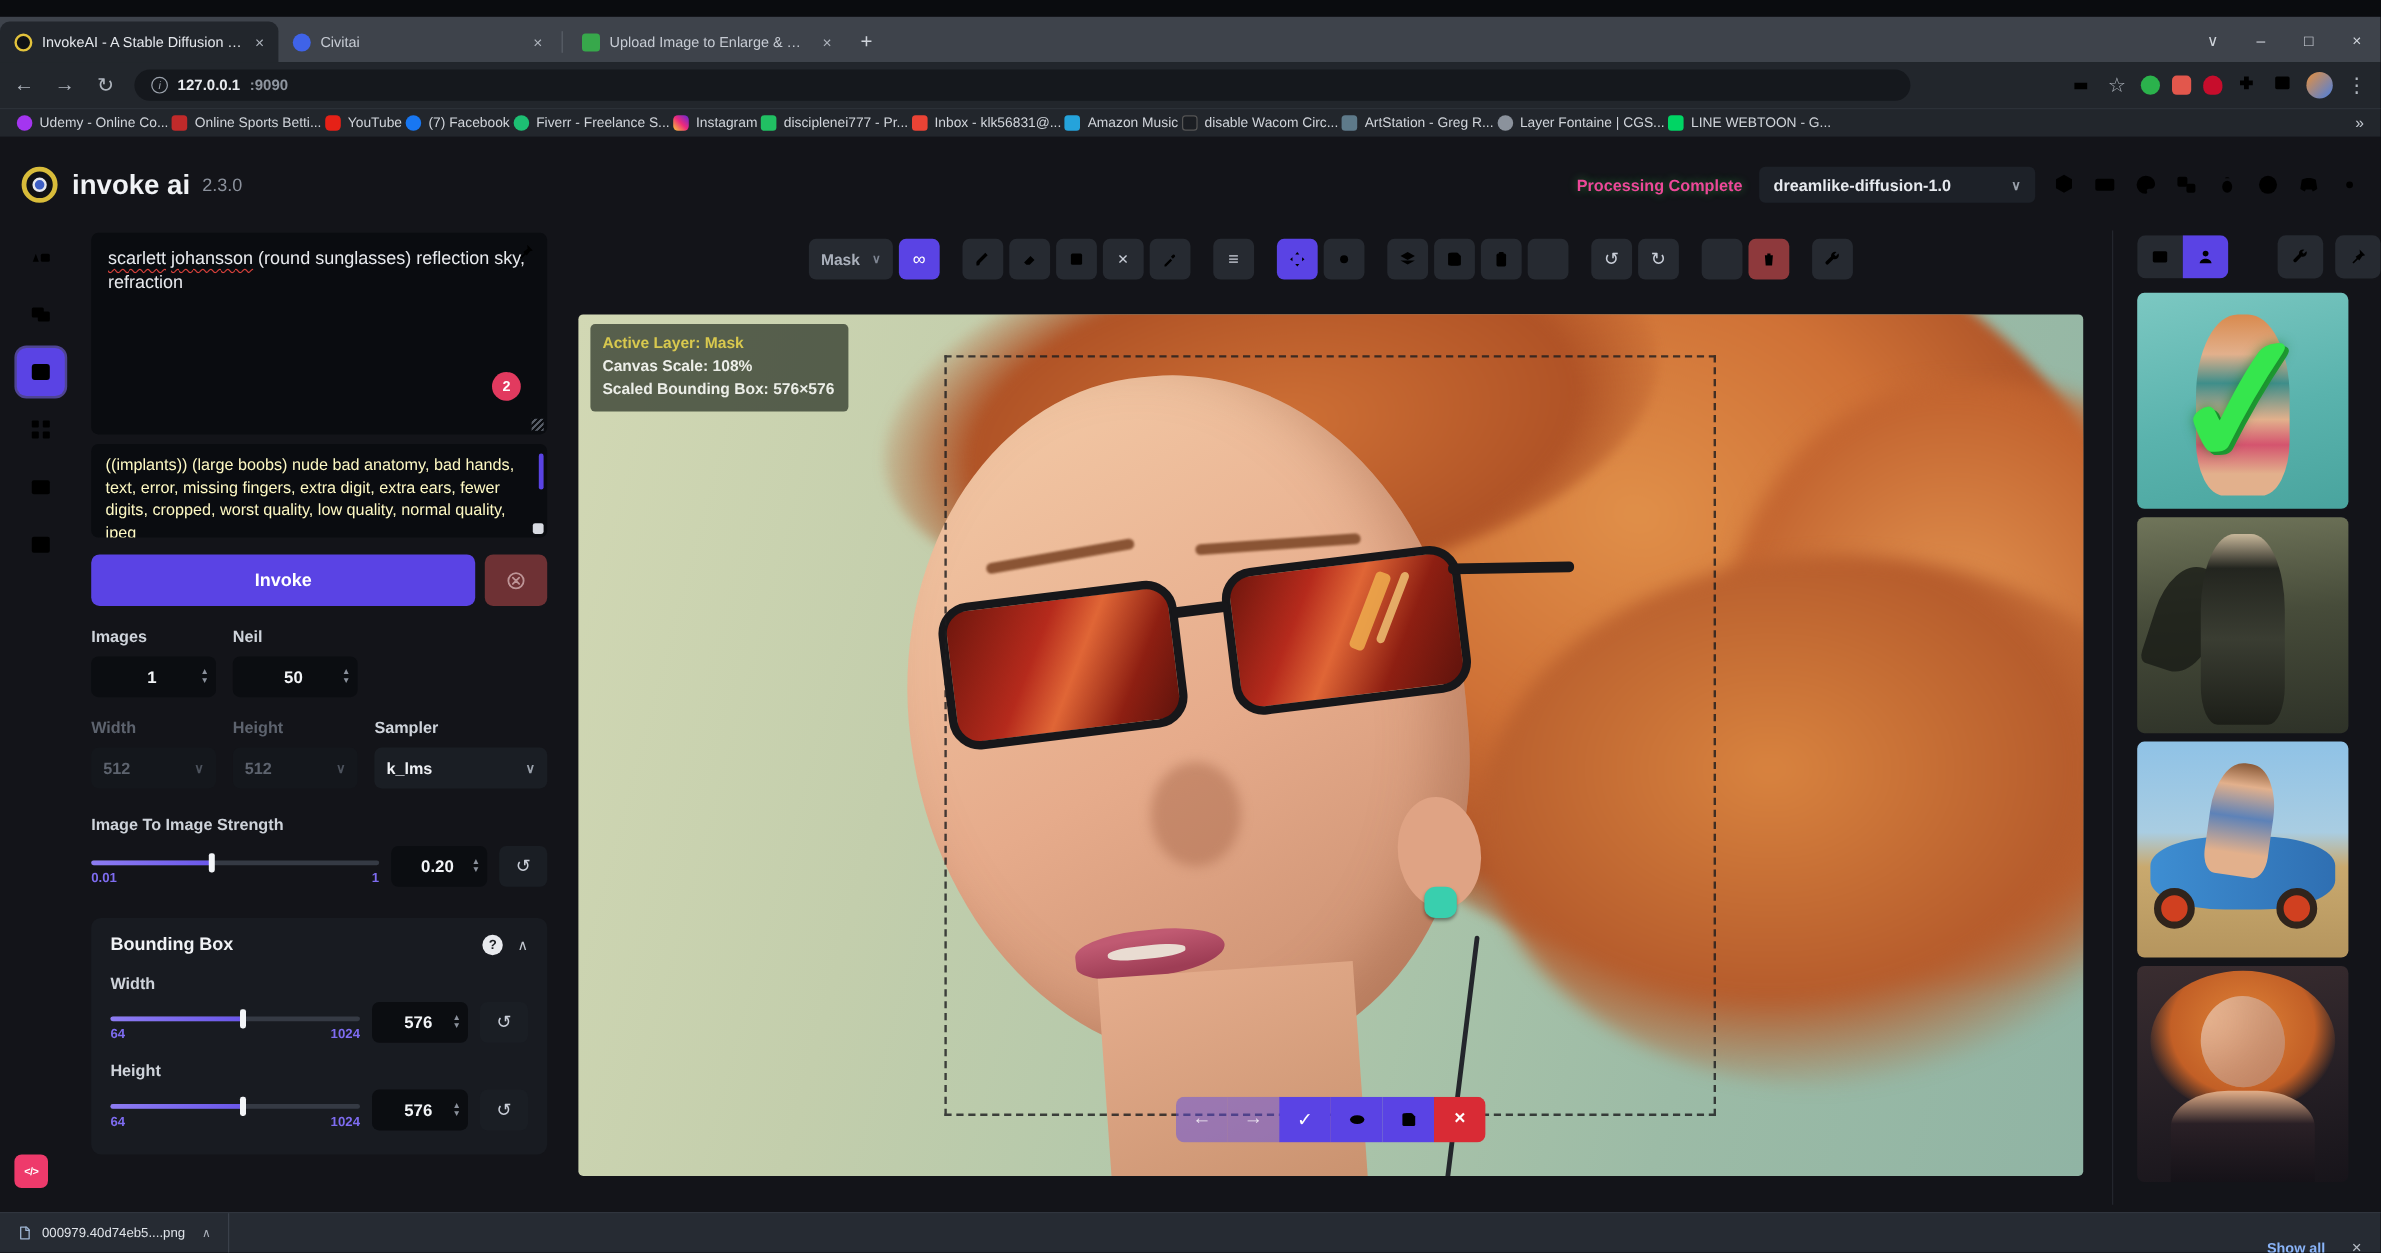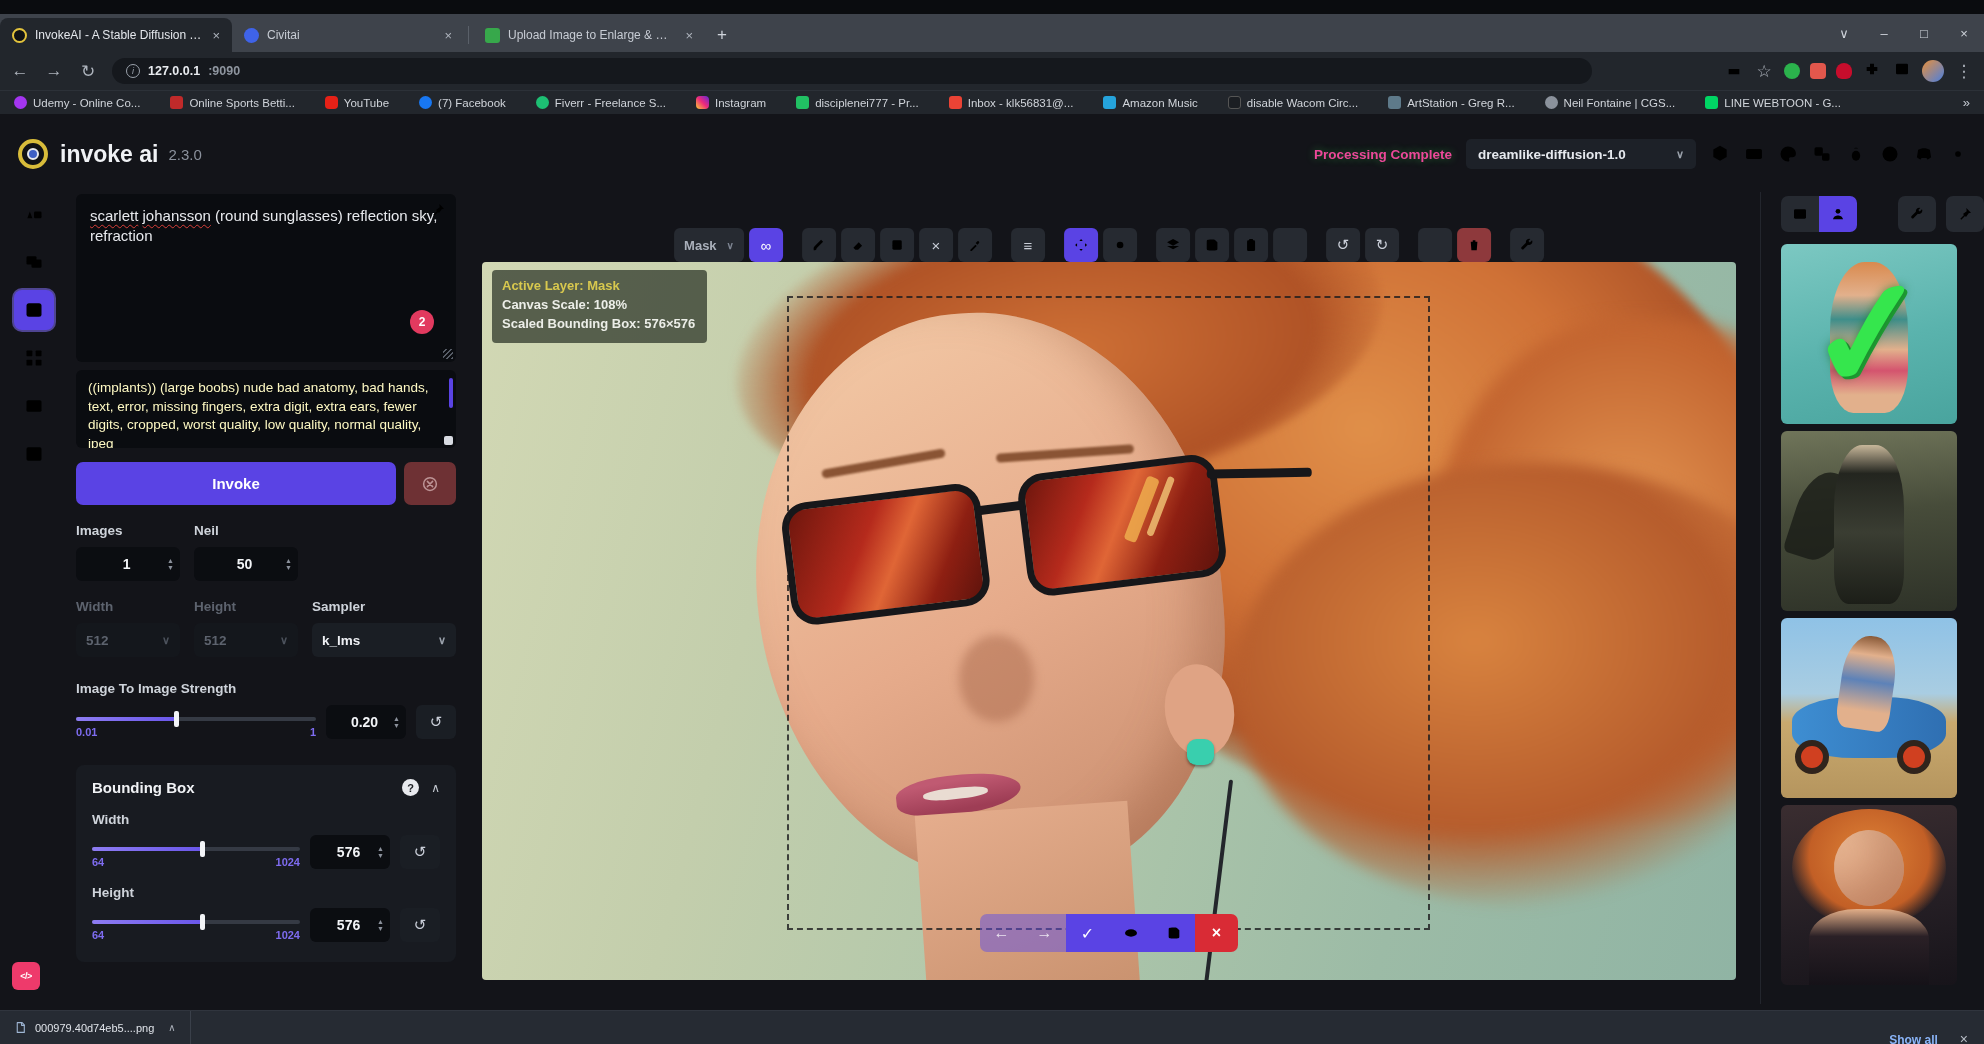--- a/index.html
+++ b/index.html
@@ -26,21 +26,21 @@
   .navbar { position:absolute; left:0; top:52px; width:100%; height:38px; background:#22262c; display:flex; align-items:center; padding:0 10px; gap:14px; }
   .nav-ic { color:#aeb4bd; font-size:17px; width:20px; text-align:center; }
   .addr { flex:1; max-width:1480px; height:26px; background:#15181d; border-radius:13px; display:flex; align-items:center; gap:8px; padding:0 14px; }
   .addr .info-i { width:14px; height:14px; border:1.4px solid #9aa1ab; border-radius:50%; color:#9aa1ab; font-size:9px; display:flex; align-items:center; justify-content:center; font-style:italic; }
   .addr .host { color:#e8ebef; font-size:12.5px; font-weight:bold; }
   .addr .port { color:#8e959f; font-size:12.5px; font-weight:bold; }
   .nav-right { display:flex; align-items:center; gap:10px; margin-left:auto; }
   .ext-dot { width:16px; height:16px; border-radius:4px; }
   .avatar { width:22px; height:22px; border-radius:50%; background:linear-gradient(135deg,#e8903c,#4a7fe0); }
 
-  .bookmarks { position:absolute; left:0; top:90px; width:100%; height:24px; background:#22262c; border-top:1px solid #2c3138; display:flex; align-items:center; padding:0 14px; gap:30px; }
+  .bookmarks { position:absolute; left:0; top:90px; width:100%; height:24px; background:#22262c; border-top:1px solid #2c3138; display:flex; align-items:center; padding:0 14px; gap:3px; }
   .bm { display:flex; align-items:center; gap:6px; color:#d0d4da; font-size:11.5px; white-space:nowrap; }
   .bm-ic { width:13px; height:13px; border-radius:3px; flex:0 0 auto; }
   .bm-overflow { margin-left:auto; color:#c3c8d0; font-size:13px; }
 
   
   .app { position:absolute; left:0; top:114px; width:1984px; height:896px; background:#131419; }
 
   .app-header { position:absolute; left:18px; top:16px; right:16px; height:48px; display:flex; align-items:center; }
   .logo-ring { width:30px; height:30px; border-radius:50%; border:4px solid #d8bc3a; background:#101215; display:flex; align-items:center; justify-content:center; }
   .logo-ring .core { width:12px; height:12px; border-radius:50%; background:#3d5fc4; border:2px solid #e6e9ee; }
@@ -99,21 +99,21 @@
 
   .bbox { margin-top:26px; background:#181b21; border-radius:8px; padding:14px 16px 20px 16px; }
   .bbox-head { display:flex; align-items:center; }
   .bbox-title { font-size:15px; font-weight:bold; color:#f0f2f5; }
   .help-dot { margin-left:auto; width:17px; height:17px; border-radius:50%; background:#e8eaee; color:#1a1d22; font-size:11px; font-weight:bold; display:flex; align-items:center; justify-content:center; }
   .collapse { margin-left:12px; color:#c3c8d0; font-size:12px; }
   .bbox .plabel { display:block; margin-top:16px; }
 
   
   .canvas-area { position:absolute; left:480px; top:78px; width:1258px; height:810px; }
-  .toolbar { position:absolute; left:50%; transform:translateX(-50%); top:7px; display:flex; align-items:flex-start; gap:5px;margin-top:29px; }
+  .toolbar { position:absolute; left:50%; transform:translateX(-50%); top:7px; display:flex; align-items:flex-start; gap:5px; }
   .tgap { width:9px; }
   .layer-select { height:34px; background:#262a31; border-radius:6px; display:flex; align-items:center; gap:10px; padding:0 10px; color:#aab0bb; font-size:13px; font-weight:bold; }
   .btn34 { width:34px; height:34px; background:#262a31; border-radius:6px; color:#c9ced8; display:flex; align-items:center; justify-content:center; font-size:15px; }
   .btn34.sel { background:#5a43e4; color:#fff; }
   .btn34.danger { background:#8e393c; color:#e3b3b5; }
 
   .canvas-img { position:absolute; left:2px; top:70px; width:1254px; height:718px; border-radius:4px; overflow:hidden;
     background:linear-gradient(105deg,#d2d8b4 0%,#c3ceac 25%,#aec6aa 52%,#9cbba6 75%,#90b4a4 100%); }
   .cl { position:absolute; }
   .hair1 { left:44%; top:-12%; width:60%; height:88%; border-radius:50%; transform:rotate(14deg);
@@ -307,21 +307,21 @@
     <span class="bm">
         <span class="bm-ic" style="background:#1b1e23;border:1px solid #555;"></span>
         <span>disable Wacom Circ...</span>
       </span>
     <span class="bm">
         <span class="bm-ic" style="background:#5e7a8a;"></span>
         <span>ArtStation - Greg R...</span>
       </span>
     <span class="bm">
         <span class="bm-ic" style="background:#8b929c;border-radius:50%;"></span>
-        <span>Neil Fontaine | CGS...</span>
+        <span>Layer Fontaine | CGS...</span>
       </span>
     <span class="bm">
         <span class="bm-ic" style="background:#00d564;"></span>
         <span>LINE WEBTOON - G...</span>
       </span>
     <span class="bm-overflow">»</span>
   </div>
 
   <div class="app">
 

